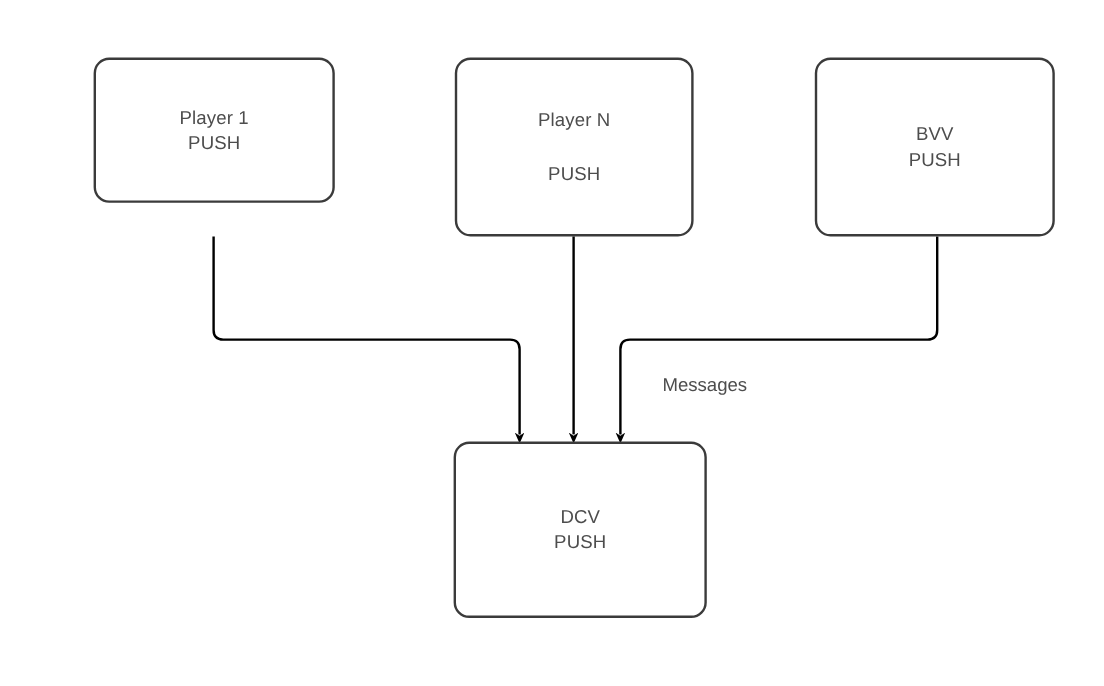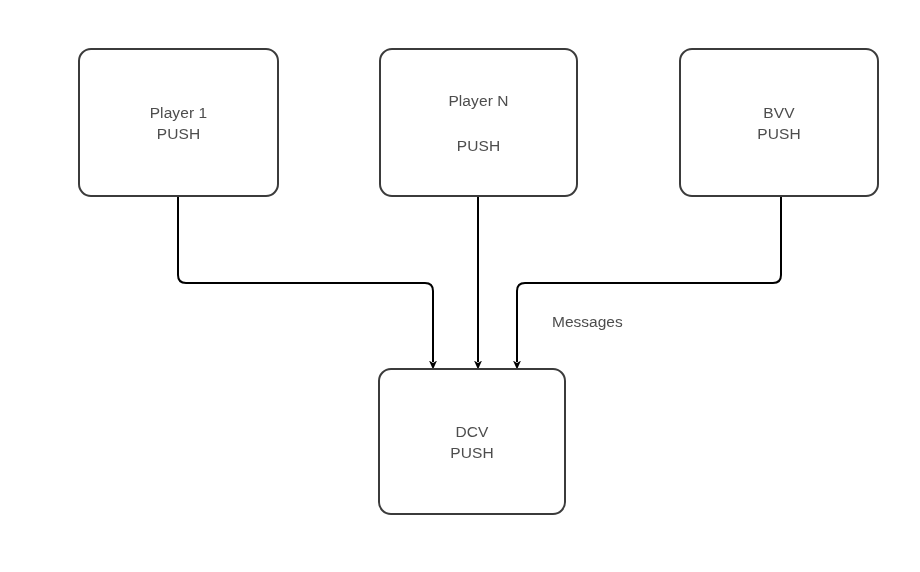--- a/index.html
+++ b/index.html
@@ -68,35 +68,35 @@
       </marker>
     </defs>
 
     <path id="edge-path-0" fill="none" stroke="#000000" stroke-width="2" stroke-linecap="butt" stroke-linejoin="round" marker-end="url(#arrowhead)" d="M 178 197 L 178 275 Q 178 283 186 283 L 425 283 Q 433 283 433 291 L 433 362"></path>
 
     <path id="edge-path-1" fill="none" stroke="#000000" stroke-width="2" stroke-linecap="butt" stroke-linejoin="round" marker-end="url(#arrowhead)" d="M 478 197 L 478 362"></path>
 
     <path id="edge-path-2" fill="none" stroke="#000000" stroke-width="2" stroke-linecap="butt" stroke-linejoin="round" marker-end="url(#arrowhead)" d="M 781 197 L 781 275 Q 781 283 773 283 L 525 283 Q 517 283 517 291 L 517 362"></path>
   </svg>
 
-  <div class="node-box" id="node-0" style="left: 78px; top: 48px; width: 201px; height: 149px; border-color: rgb(59, 59, 59);">
+  <div class="node-box" id="node-0" style="left: 78px; top: 48px; width: 201px; height: 121px; border-color: rgb(59, 59, 59);">
     <span class="node-line">Player 1</span>
     <span class="node-line">PUSH</span>
   </div>
 
   <div class="node-box" id="node-1" style="left: 379px; top: 48px; width: 199px; height: 149px; border-color: rgb(59, 59, 59); gap: 24px;">
     <span class="node-line">Player N</span>
     <span class="node-line">PUSH</span>
   </div>
 
   <div class="node-box" id="node-2" style="left: 679px; top: 48px; width: 200px; height: 149px; border-color: rgb(59, 59, 59);">
     <span class="node-line">BVV</span>
     <span class="node-line">PUSH</span>
   </div>
 
-  <div class="node-box" id="node-3" style="left: 378px; top: 368px; width: 188px; height: 147px; border-color: rgb(59, 59, 59);">
+  <div class="node-box" id="node-3" style="left: 378px; top: 368px; width: 211px; height: 147px; border-color: rgb(59, 59, 59);">
     <span class="node-line">DCV</span>
     <span class="node-line">PUSH</span>
   </div>
 
   <div class="edge-label" id="label-0" style="left: 552px; top: 312px; color: rgb(77, 77, 77);">Messages</div>
 
 </div>
 
 </body></html>

